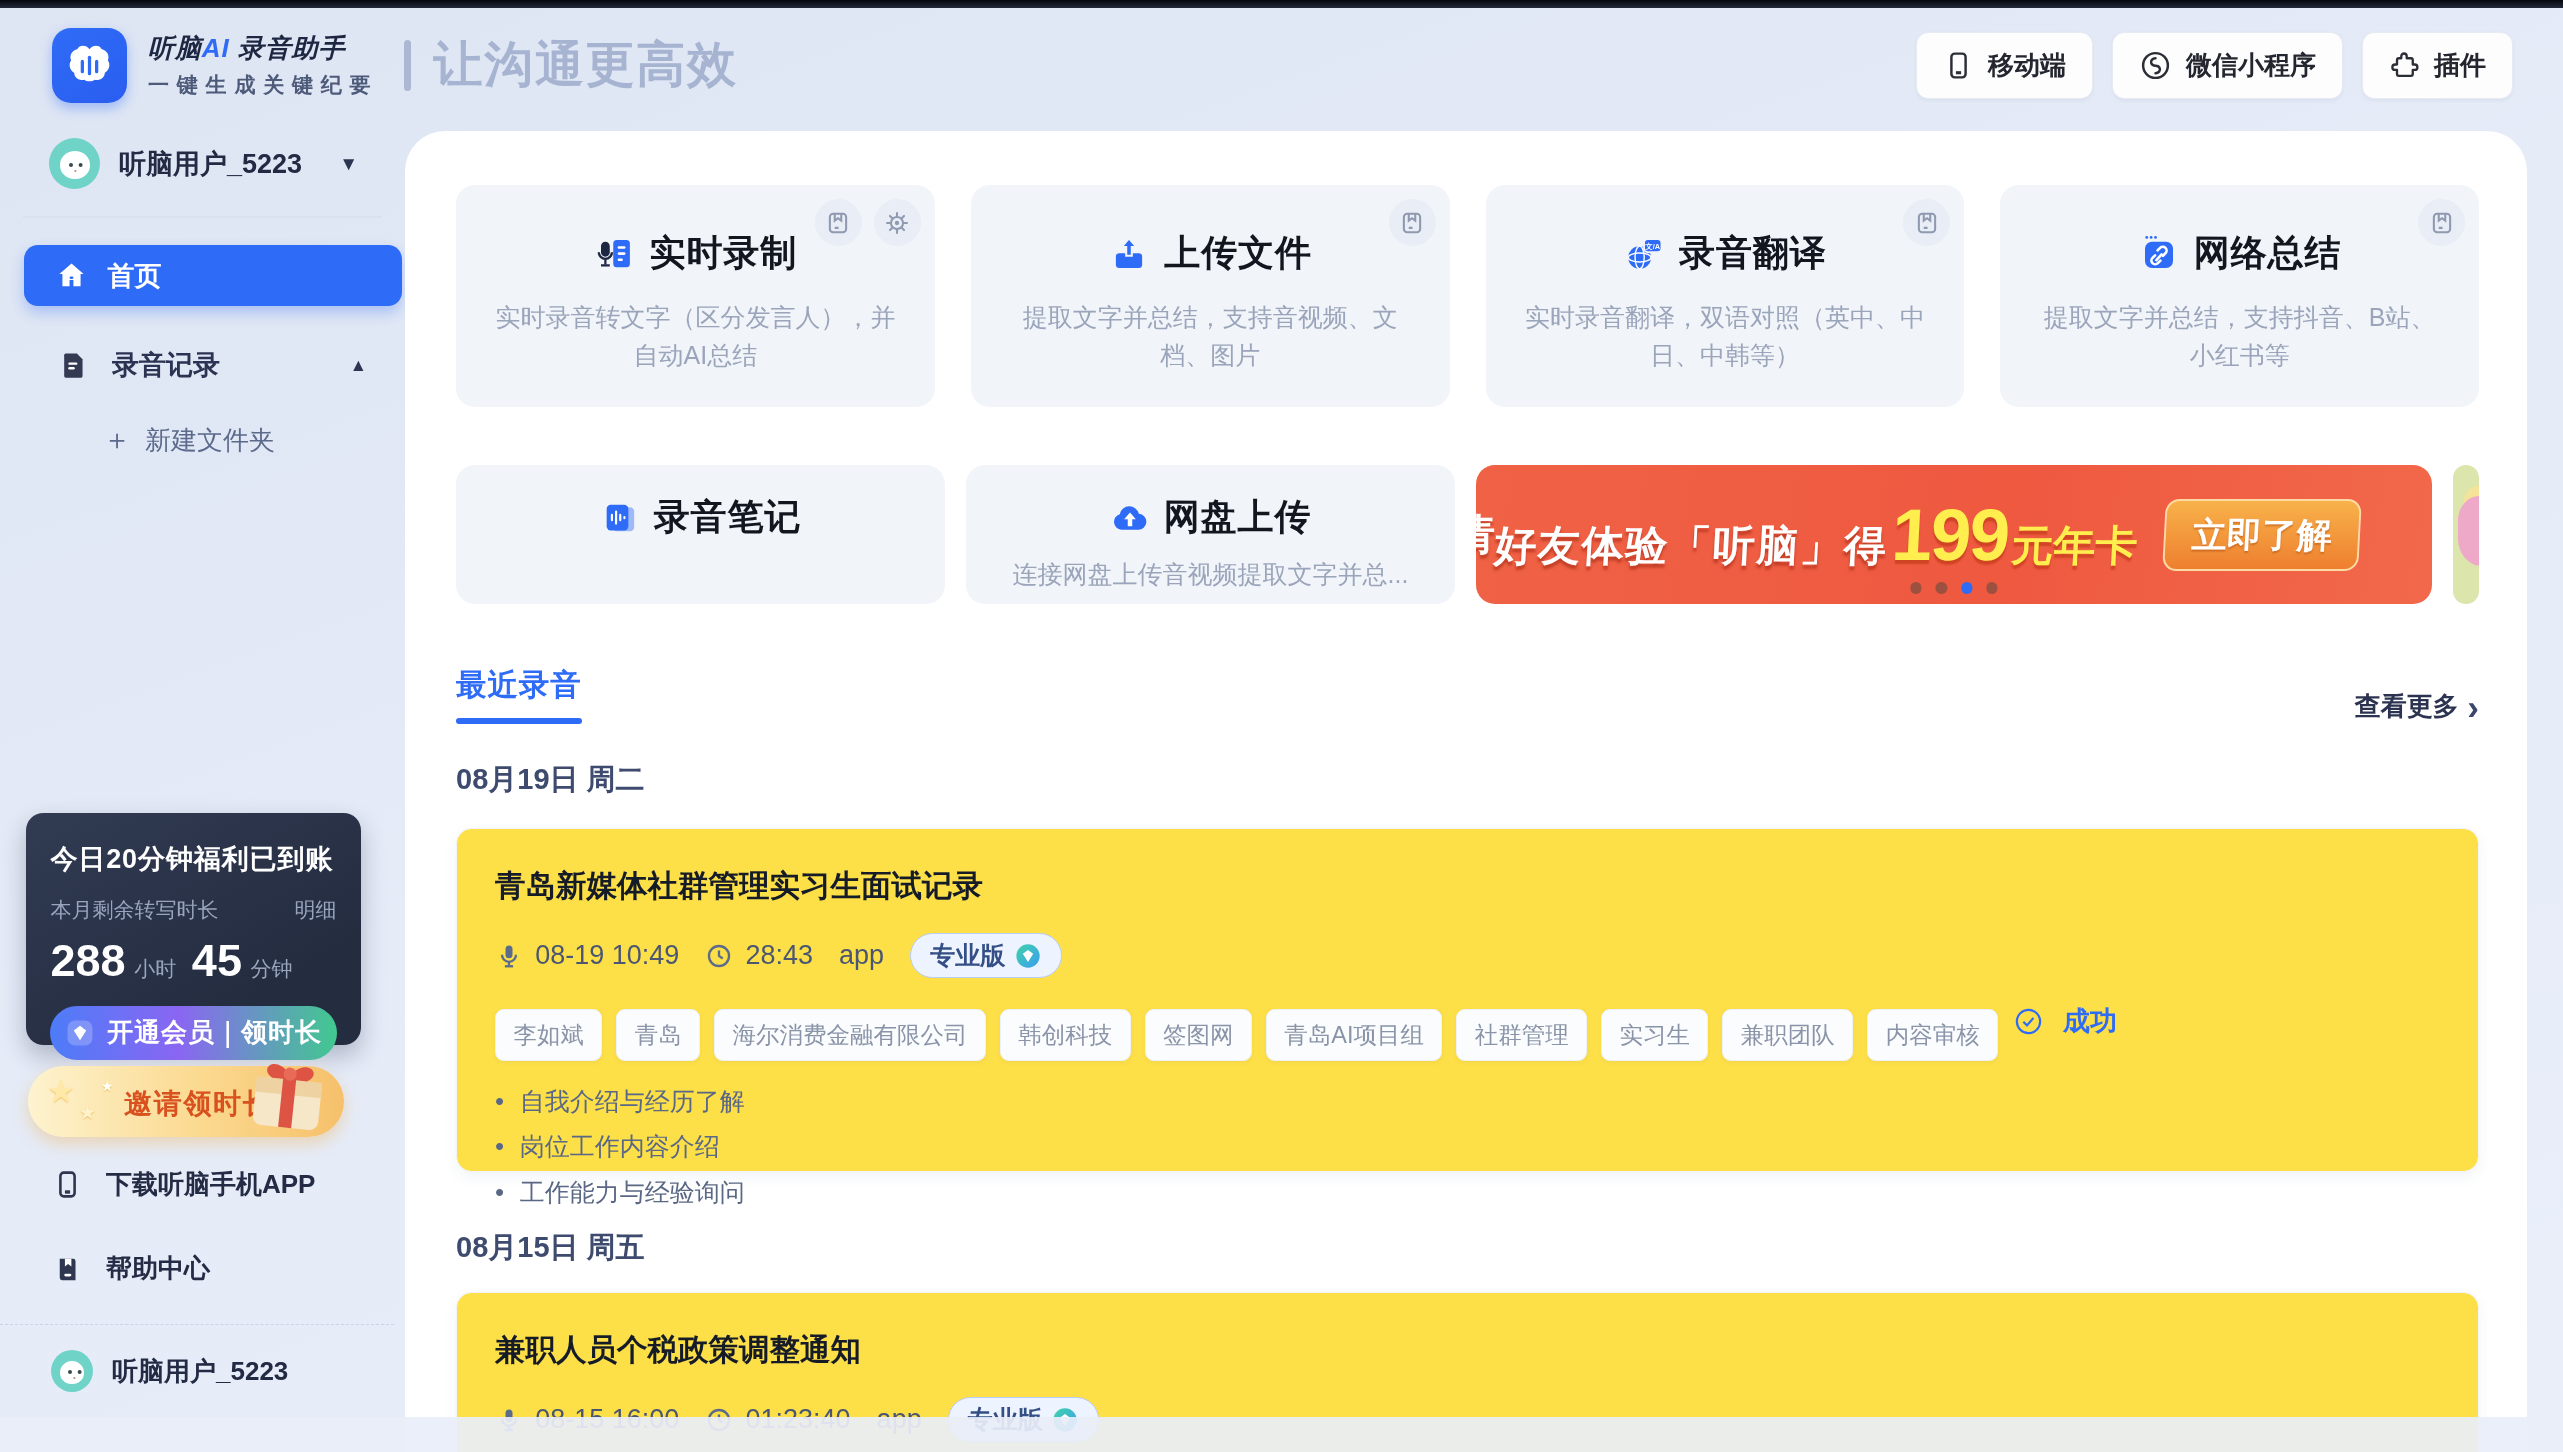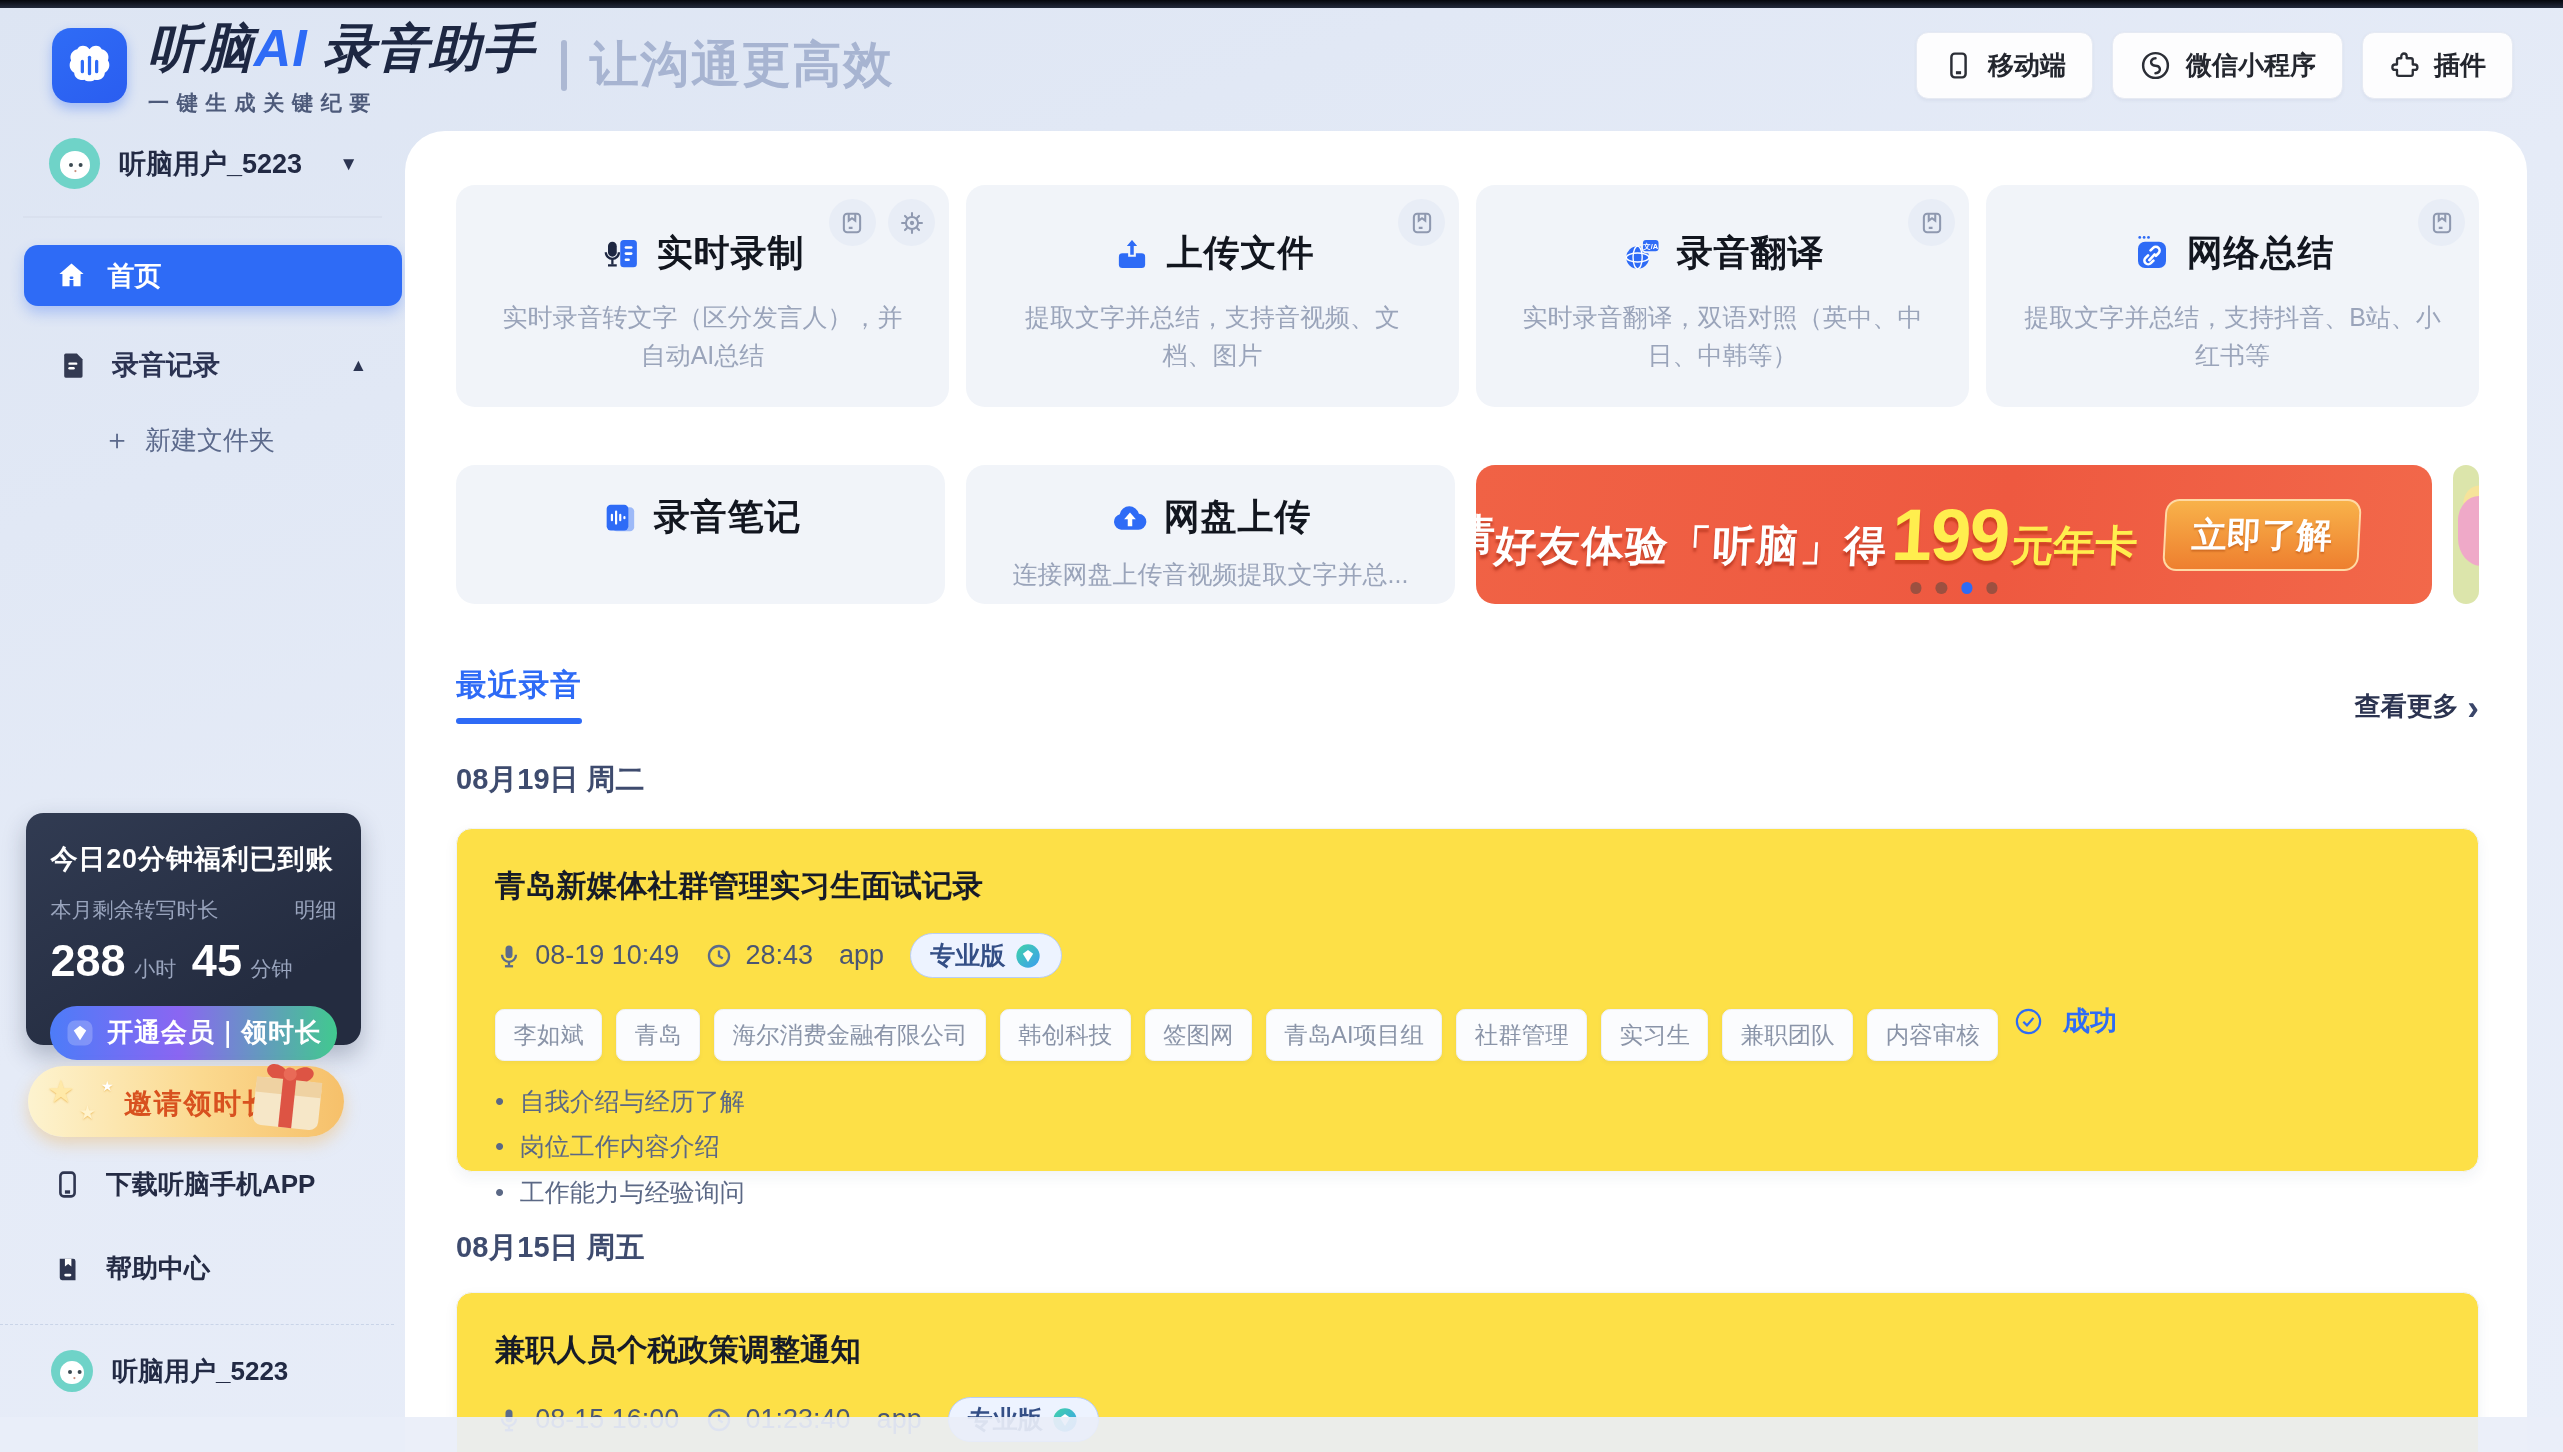--- a/index.html
+++ b/index.html
@@ -8,21 +8,21 @@
     font-family:"Liberation Sans","DejaVu Sans",sans-serif;
     background:linear-gradient(160deg,#dde5f3 0%,#e5ebf7 45%,#e9eef9 100%);
   }
   svg{display:block;}
   
   .topbar{position:absolute;left:0;top:0;width:2563px;height:7.8px;background:linear-gradient(180deg,#05070d,#232a3c);}
   
   .header{position:absolute;left:0;top:7.8px;width:2563px;height:115px;display:flex;align-items:center;}
   .logo-wrap{display:flex;align-items:center;margin-left:52px;gap:21px;}
   .logo-icon{width:75px;height:75px;border-radius:19px;background:linear-gradient(145deg,#2f6cf6,#2a5df0);display:flex;align-items:center;justify-content:center;box-shadow:0 5.2px 12.2px rgba(46,107,246,.35);}
-  .brand-text .line1{font-size:52px;font-weight:900;font-style:italic;color:#1d2742;letter-spacing:0.9px;white-space:nowrap;}
+  .brand-text .line1{font-size:26px;font-weight:900;font-style:italic;color:#1d2742;letter-spacing:0.9px;white-space:nowrap;}
   .brand-text .line1 .ai{color:#2e6bf6;}
   .brand-text .line2{margin-top:5.2px;font-size:21px;font-weight:600;letter-spacing:7.8px;color:#4d5a7a;white-space:nowrap;}
   .tag-sep{width:6.1px;height:51px;border-radius:3.5px;background:#9fadcb;margin:0 23px 0 26px;opacity:.8;}
   .tagline{font-size:49px;font-weight:800;color:#a7b4d1;letter-spacing:1.7px;}
   .header-actions{margin-left:auto;margin-right:50px;display:flex;gap:19px;}
   .hbtn{height:65px;padding:0 26px;border-radius:12.2px;background:#fdfdfe;border:1.7px solid #e6eaf3;display:flex;align-items:center;gap:14px;font-size:26px;font-weight:600;color:#23262e;box-shadow:0 1.7px 3.5px rgba(30,50,100,.05);cursor:pointer;}
   
   .sidebar{position:absolute;left:0;top:126px;width:405px;height:1327px;}
   .user-row{position:absolute;left:49px;top:12.2px;width:309px;display:flex;align-items:center;gap:19px;}
   .avatar{width:51px;height:51px;border-radius:50%;background:#6fd3c8;position:relative;flex:0 0 auto;}
@@ -53,21 +53,21 @@
   .star.s2{left:51px;top:35px;font-size:19px;color:#fff3cd;}
   .star.s3{left:73px;top:12.2px;font-size:14px;color:#fff;}
   .gift{position:absolute;right:3.5px;top:-28px;}
   .link-row{position:absolute;left:52px;display:flex;align-items:center;gap:23px;font-size:26px;font-weight:600;color:#242b44;cursor:pointer;}
   .link-row.download{top:1041px;}
   .link-row.help{top:1125px;}
   .dashed-div{position:absolute;left:0;top:1198px;width:394px;border-top:1.7px dashed #c9d4e8;}
   .footer-user{position:absolute;left:51px;top:1224px;display:flex;align-items:center;gap:19px;font-size:26px;font-weight:600;color:#222a44;cursor:pointer;}
   
   .main{position:absolute;left:405px;top:131px;width:2122px;height:1322px;background:#ffffff;border-radius:40px 40px 0 0;overflow:hidden;}
-  .features-row1{position:absolute;left:51px;top:54px;width:2023px;height:222px;display:flex;gap:17px;}
+  .features-row1{position:absolute;left:51px;top:54px;width:2023px;height:222px;display:flex;gap:36px;}
   .features-row2{position:absolute;left:51px;top:334px;width:2023px;height:139px;display:flex;gap:21px;}
   .fcard{background:#f1f4f9;border-radius:19px;position:relative;box-sizing:border-box;cursor:pointer;}
   .fcard.big{flex:1;padding-top:44px;}
   .fcard.small{width:489px;flex:0 0 auto;padding-top:28px;}
   .ftitle-row{display:flex;align-items:center;justify-content:center;gap:14px;}
   .ftitle{font-size:36px;font-weight:800;color:#12161f;letter-spacing:0.9px;}
   .fdesc{margin:21px 38px 0;text-align:center;font-size:25px;line-height:1.5;color:#9aa4ba;}
   .fcard.small .fdesc{margin:14px 19px 0;white-space:nowrap;overflow:hidden;}
   .corner-icons{position:absolute;top:14px;right:14px;display:flex;gap:12.2px;}
   .circle-ic{width:47px;height:47px;border-radius:50%;background:#e8edf6;display:flex;align-items:center;justify-content:center;cursor:pointer;}

